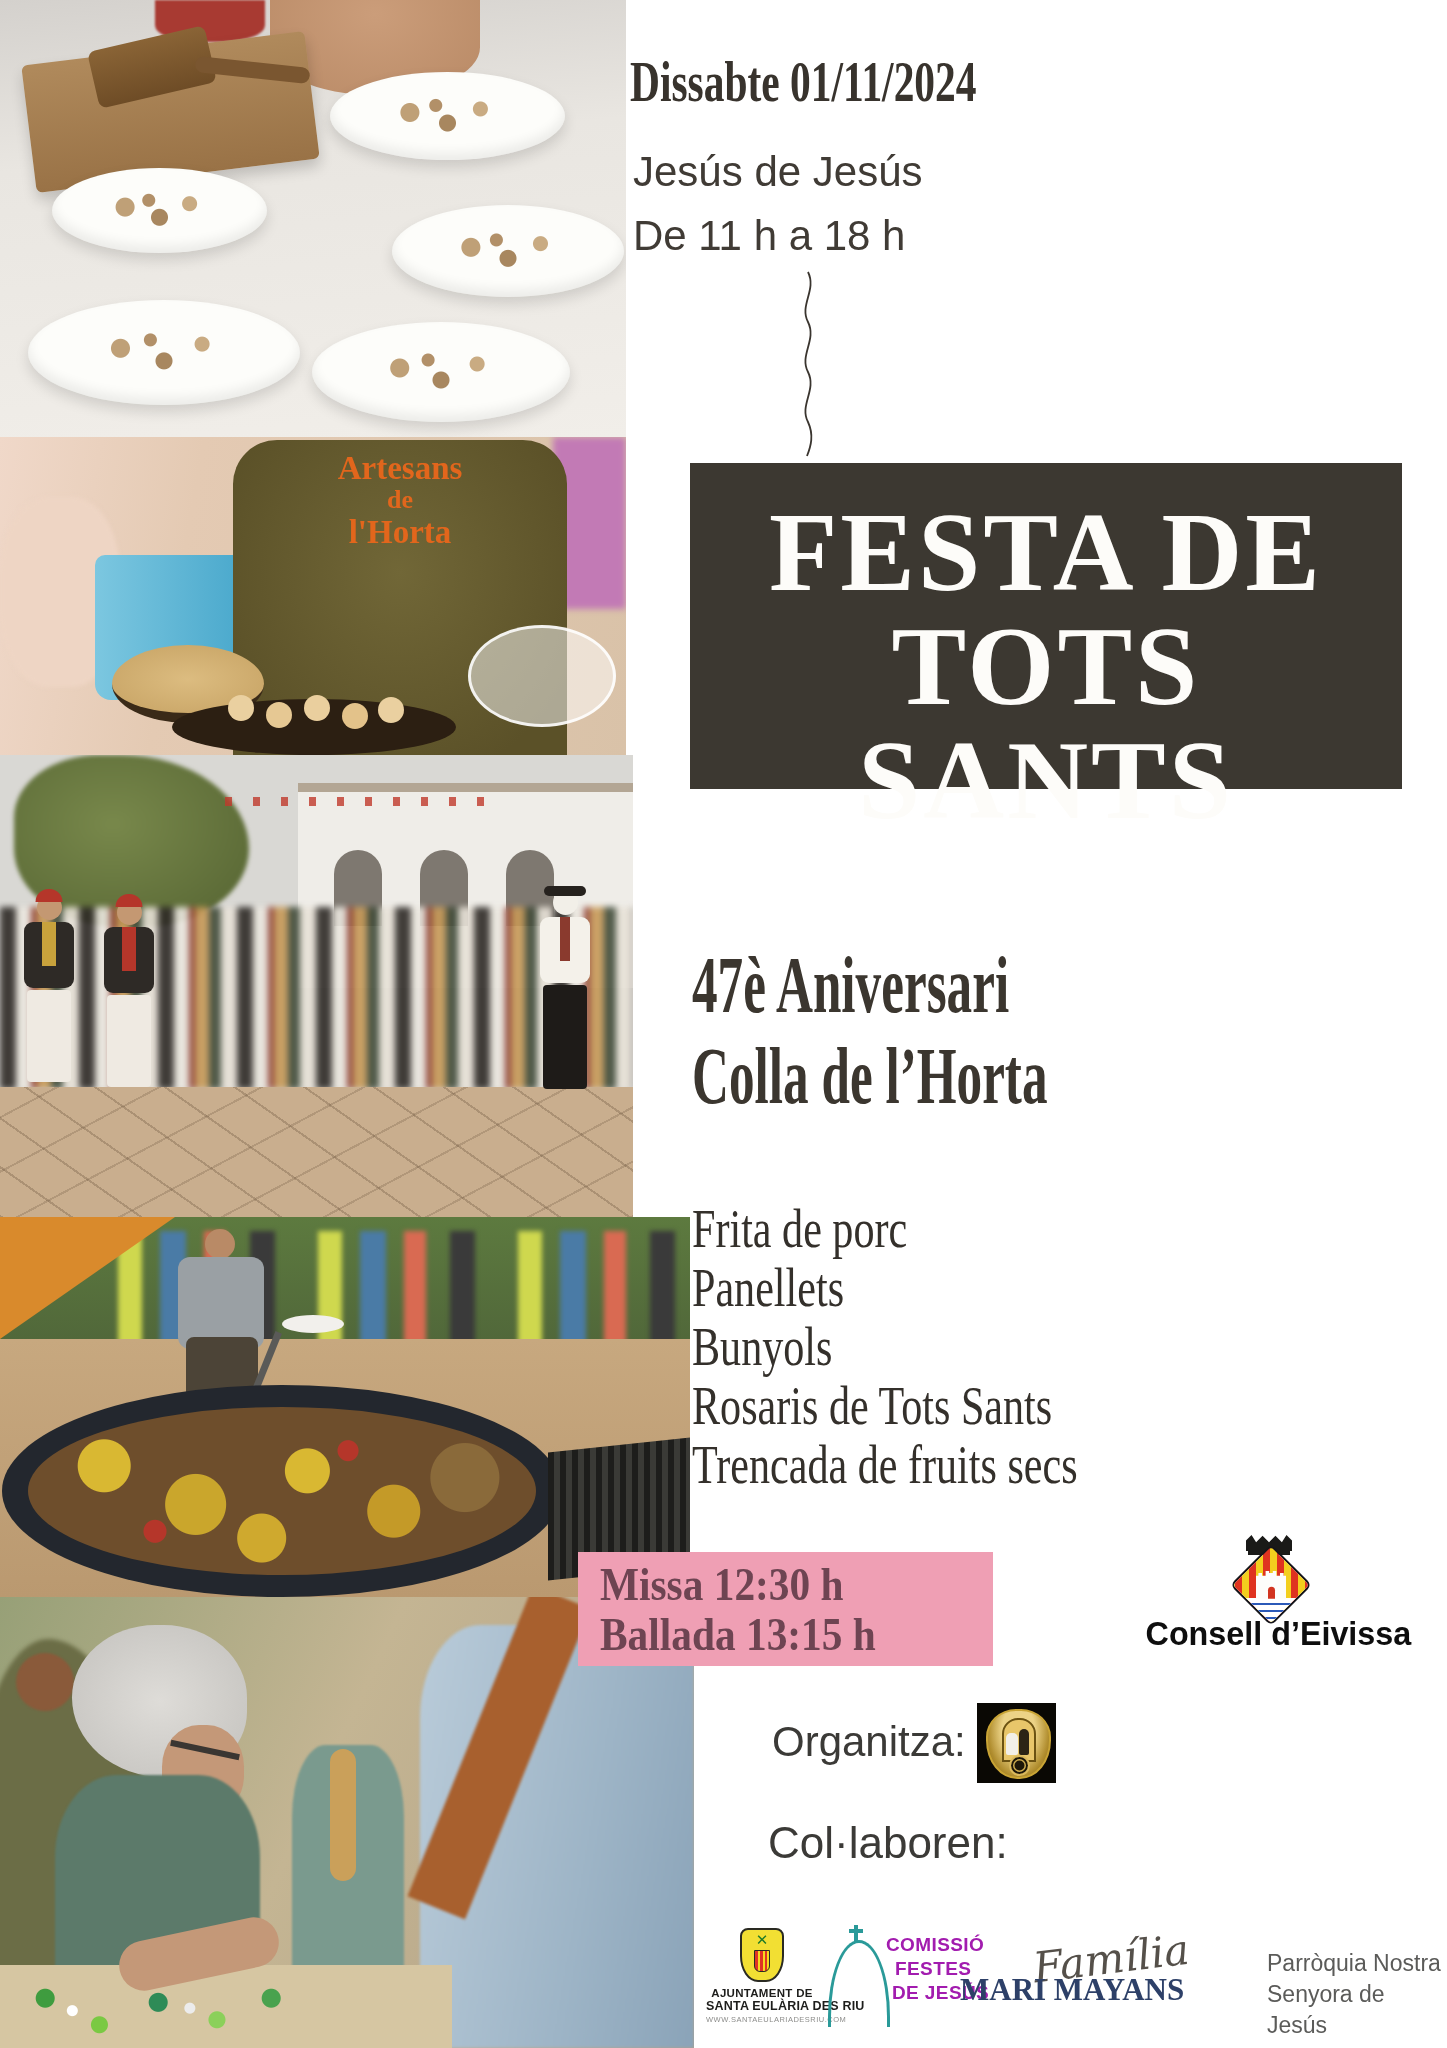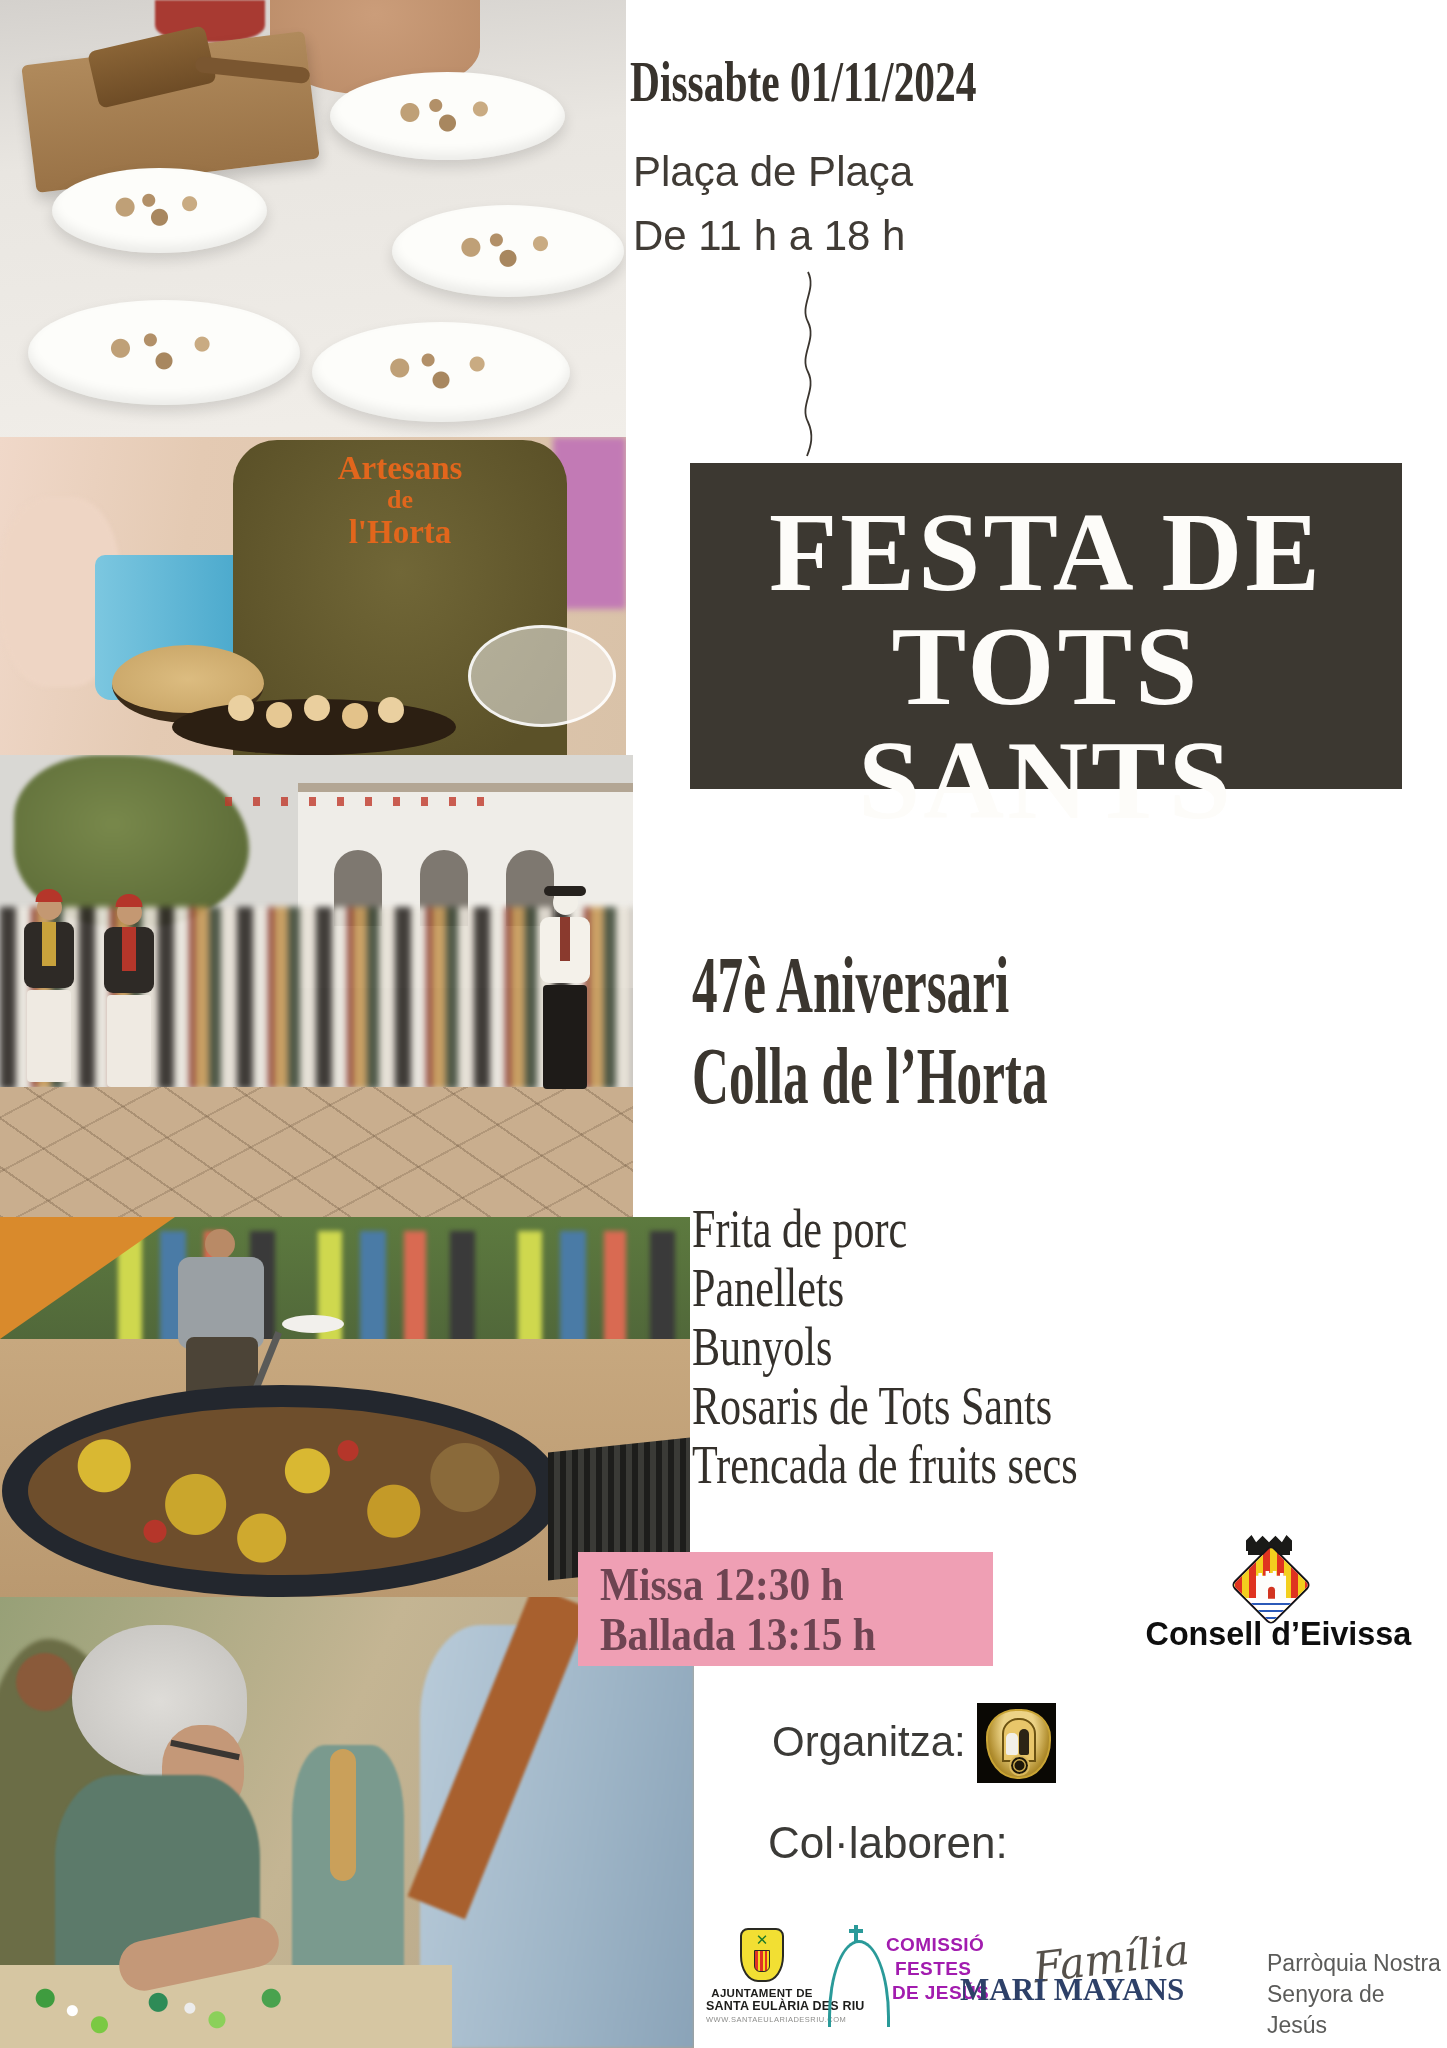--- a/index.html
+++ b/index.html
@@ -324,21 +324,21 @@
   <div class="abs p5-braid"></div>
   <div class="abs p5-grayhair"></div>
   <div class="abs p5-face"></div>
   <div class="abs p5-glasses"></div>
   <div class="abs p5-body"></div>
   <div class="abs p5-table"></div>
   <div class="abs p5-arm"></div>
 </div>
 
 <div class="abs date-line">Dissabte 01/11/2024</div>
-<div class="abs location-line">Plaça de Plaça</div>
+<div class="abs location-line">Jesús de Jesús</div>
 <div class="abs time-line">De 11 h a 18 h</div>
 
 <svg class="abs squiggle" width="30" height="188" viewBox="0 0 30 188">
   <path d="M15,2 C24,20 6,35 15,52 C24,70 6,85 15,102 C24,120 6,135 15,152 C21,165 18,176 14,186" fill="none" stroke="#3a352f" stroke-width="1.8"></path>
 </svg>
 
 <div class="abs title-box">
   <div class="title-lines">
     <div class="title-line">FESTA DE</div>
     <div class="title-line">TOTS</div>

